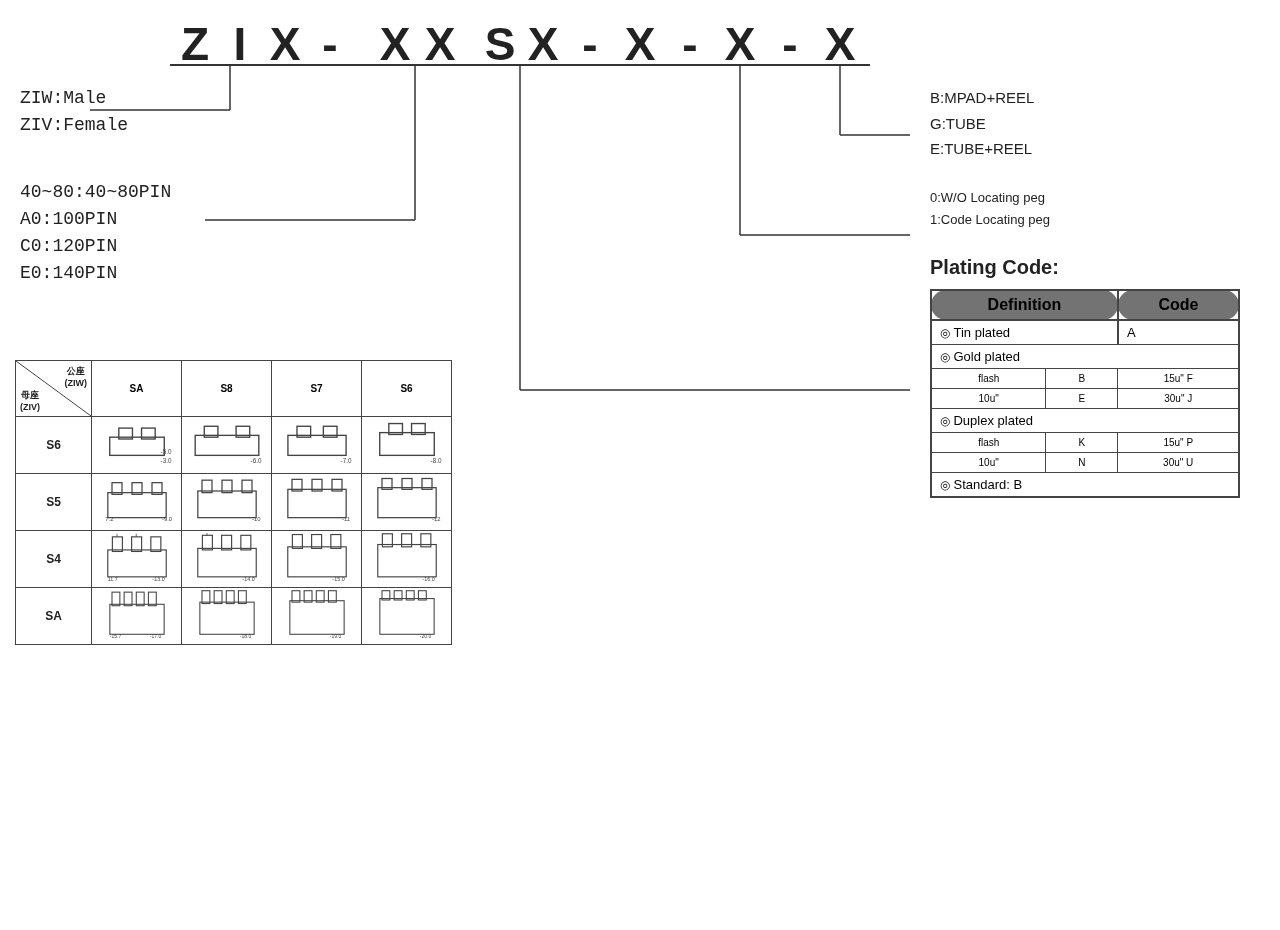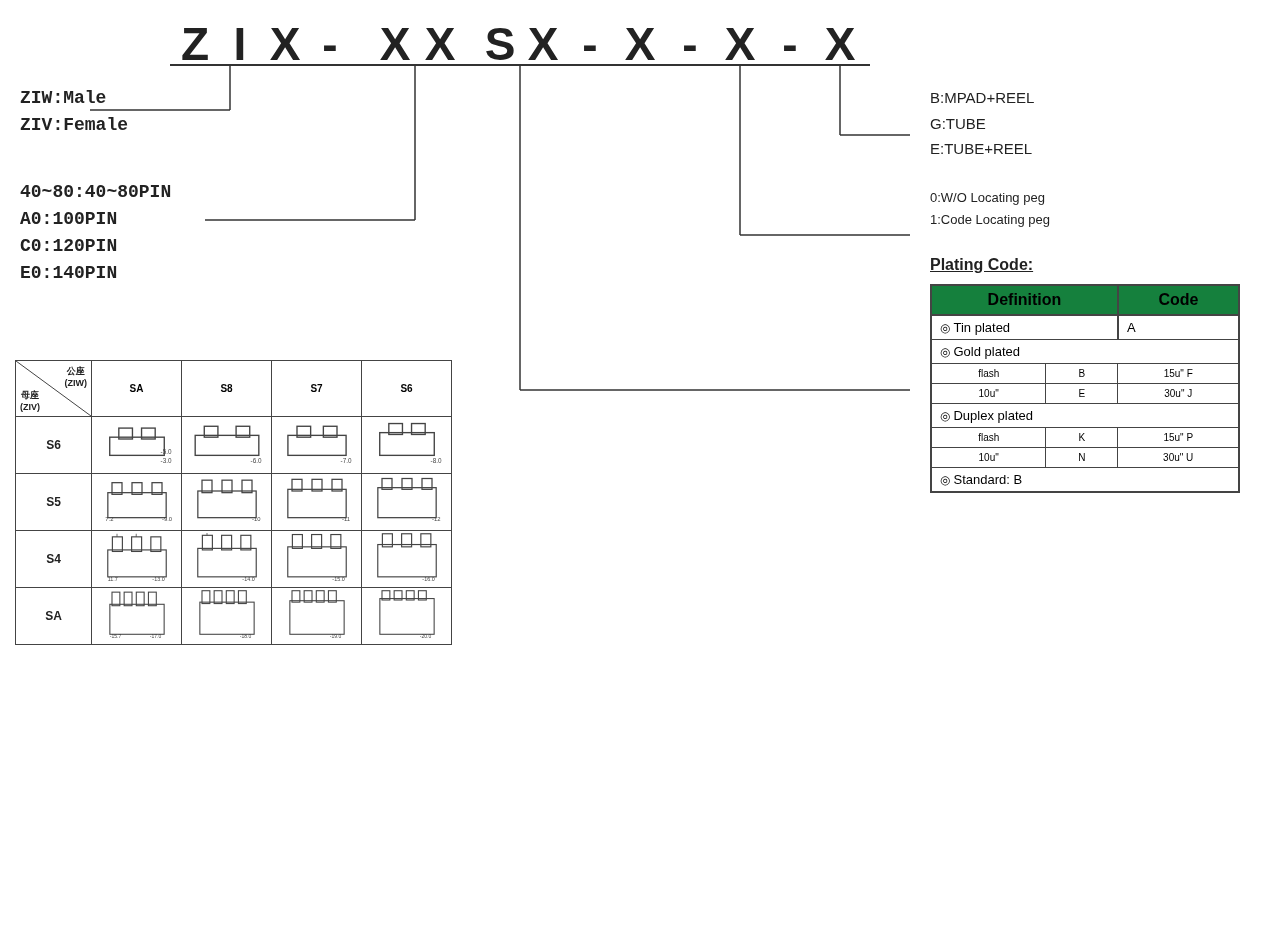--- a/index.html
+++ b/index.html
@@ -28,21 +28,20 @@
 
     .annotation-line {
       font-size: 18px;
       color: #222;
       line-height: 1.5;
       font-family: 'Courier New', monospace;
     }
 
     .annotation-group {
       margin-bottom: 16px;
-      font-weight: bold;
     }
 
     
     .connector-svg {
       position: absolute;
       top: 0;
       left: 0;
       width: 1280px;
       height: 930px;
       pointer-events: none;
@@ -134,25 +133,24 @@
     }
 
     .locating-title {
       font-size: 13px;
       color: #222;
       line-height: 1.7;
       margin-bottom: 25px;
     }
 
     .plating-title {
-      font-size: 16px;
+      font-size: 20px;
       font-weight: bold;
       color: #222;
       margin-bottom: 10px;
-      text-decoration: underline;
     }
 
     .plating-table {
       border-collapse: collapse;
       border: 2px solid #444;
       font-size: 14px;
       width: 310px;
     }
 
     .plating-table th {
@@ -181,21 +179,22 @@
     .plating-table .sub-row td {
       font-size: 10px;
     }
 
     .circle-bullet {
       font-size: 12px;
       margin-right: 3px;
     }
 
     .plating-header-row th {
-      background: #15803d;
+      background: #737373;
+      border-radius: 15px;
     }
   </style>
 </head>
 <body>
 <div class="main-container">
 
   <svg class="connector-svg" viewBox="0 0 1280 930">
 
     <text x="195" y="60" font-size="46" font-weight="bold" font-family="Arial" fill="#222" text-anchor="middle">Z</text>
 

